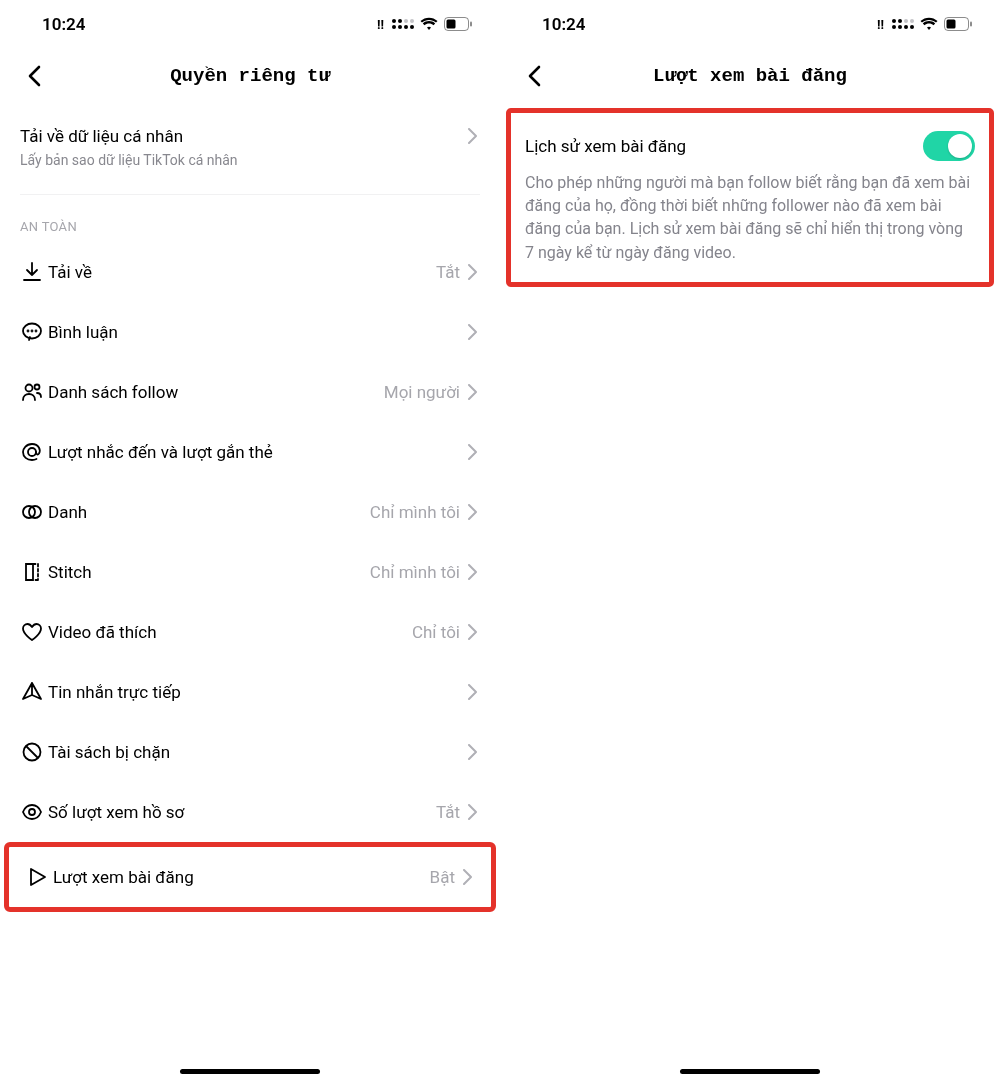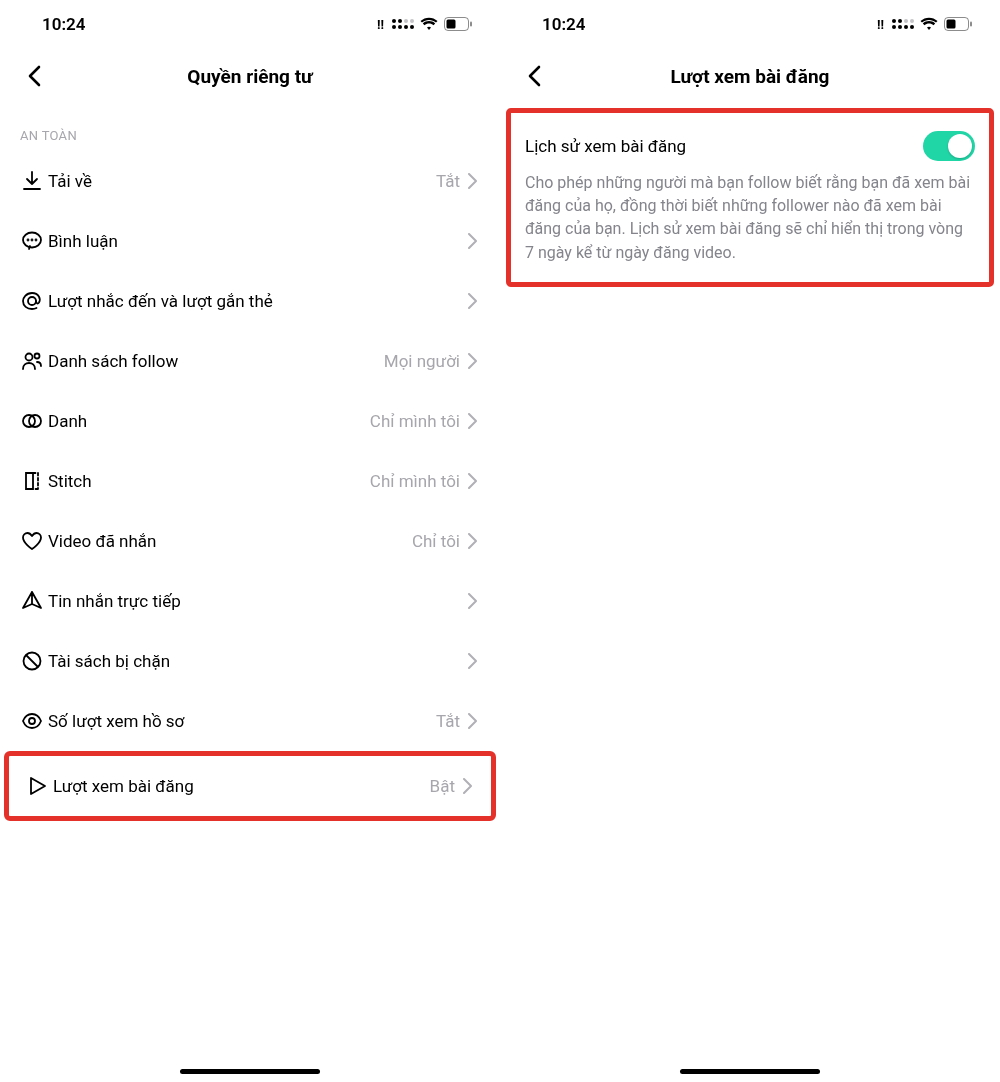--- a/index.html
+++ b/index.html
@@ -36,20 +36,21 @@
     position: relative;
     padding: 0 18px;
   }
   .nav-title {
     position: absolute;
     left: 0; right: 0;
     text-align: center;
     font-weight: 700;
     font-size: 19px;
     pointer-events: none;
+    font-family: Liberation Mono, monospace;
   }
   .back-btn {
     width: 32px; height: 32px;
     display: flex; align-items: center; justify-content: center;
     cursor: pointer;
     z-index: 1;
   }
   .section {
     padding: 0 20px;
   }
@@ -192,20 +193,34 @@
 
   <div class="nav-header">
     <div class="back-btn">
       <svg width="14" height="22" viewBox="0 0 14 22">
           <path d="M12 2 L3 11 L12 20" stroke="#000" stroke-width="2.6" fill="none" stroke-linecap="round" stroke-linejoin="round"></path>
         </svg>
     </div>
     <div class="nav-title">Quyền riêng tư</div>
   </div>
 
+  <div class="section">
+    <div class="data-row">
+      <div class="row-title">
+        <span>Tải về dữ liệu cá nhân</span>
+        <span class="chevron">
+          <svg width="9" height="16" viewBox="0 0 9 16">
+              <path d="M1 1 L8 8 L1 15" stroke="#b0b0b6" stroke-width="2" fill="none" stroke-linecap="round" stroke-linejoin="round"></path>
+            </svg>
+        </span>
+      </div>
+      <div class="row-sub">Lấy bản sao dữ liệu TikTok cá nhân</div>
+    </div>
+    <div class="divider"></div>
+  </div>
 
   <div class="section-label">AN TOÀN</div>
 
   <div class="list-item">
     <span class="icon">
       <svg width="22" height="22" viewBox="0 0 22 22" stroke="#000" stroke-width="1.8" fill="none" stroke-linecap="round" stroke-linejoin="round">
           <path d="M11 2 V14 M6 9 L11 14 L16 9 M3 19 H19"></path>
         </svg>
     </span>
     <span class="label">Tải về</span>
@@ -232,53 +247,53 @@
     <span class="chevron">
         <svg width="9" height="16" viewBox="0 0 9 16">
           <path d="M1 1 L8 8 L1 15" stroke="#b0b0b6" stroke-width="2" fill="none" stroke-linecap="round" stroke-linejoin="round"></path>
         </svg>
       </span>
   </div>
 
   <div class="list-item">
     <span class="icon">
       <svg width="22" height="22" viewBox="0 0 22 22" stroke="#000" stroke-width="1.8" fill="none" stroke-linecap="round">
-          <circle cx="11" cy="11" r="4"></circle>
-          <path d="M15 11 C15 14 17 14 18 12.5 C20 9 18 3 11 3 C5 3 2 8 2 11 C2 16 6 19 11 19 C13 19 14.5 18.5 15.5 18"></path>
-        </svg>
-    </span>
-    <span class="label">Lượt nhắc đến và lượt gắn thẻ</span>
-    <span class="value"></span>
-    <span class="chevron">
-        <svg width="9" height="16" viewBox="0 0 9 16">
-          <path d="M1 1 L8 8 L1 15" stroke="#b0b0b6" stroke-width="2" fill="none" stroke-linecap="round" stroke-linejoin="round"></path>
-        </svg>
-      </span>
-  </div>
-
-  <div class="list-item">
-    <span class="icon">
-      <svg width="22" height="22" viewBox="0 0 22 22" stroke="#000" stroke-width="1.8" fill="none" stroke-linecap="round">
           <circle cx="8" cy="7" r="3.5"></circle>
           <path d="M2 19 C2 15 5 13 8 13 C11 13 14 15 14 19"></path>
           <circle cx="16" cy="6" r="2.5"></circle>
           <path d="M20 16 C20 13 18 12 16 12"></path>
         </svg>
     </span>
     <span class="label">Danh sách follow</span>
     <span class="value">Mọi người</span>
     <span class="chevron">
         <svg width="9" height="16" viewBox="0 0 9 16">
           <path d="M1 1 L8 8 L1 15" stroke="#b0b0b6" stroke-width="2" fill="none" stroke-linecap="round" stroke-linejoin="round"></path>
         </svg>
       </span>
   </div>
 
   <div class="list-item">
     <span class="icon">
+      <svg width="22" height="22" viewBox="0 0 22 22" stroke="#000" stroke-width="1.8" fill="none" stroke-linecap="round">
+          <circle cx="11" cy="11" r="4"></circle>
+          <path d="M15 11 C15 14 17 14 18 12.5 C20 9 18 3 11 3 C5 3 2 8 2 11 C2 16 6 19 11 19 C13 19 14.5 18.5 15.5 18"></path>
+        </svg>
+    </span>
+    <span class="label">Lượt nhắc đến và lượt gắn thẻ</span>
+    <span class="value"></span>
+    <span class="chevron">
+        <svg width="9" height="16" viewBox="0 0 9 16">
+          <path d="M1 1 L8 8 L1 15" stroke="#b0b0b6" stroke-width="2" fill="none" stroke-linecap="round" stroke-linejoin="round"></path>
+        </svg>
+      </span>
+  </div>
+
+  <div class="list-item">
+    <span class="icon">
       <svg width="22" height="22" viewBox="0 0 22 22" stroke="#000" stroke-width="1.8" fill="none">
           <circle cx="8" cy="11" r="6"></circle>
           <circle cx="14" cy="11" r="6"></circle>
         </svg>
     </span>
     <span class="label">Danh</span>
     <span class="value">Chỉ mình tôi</span>
     <span class="chevron">
         <svg width="9" height="16" viewBox="0 0 9 16">
           <path d="M1 1 L8 8 L1 15" stroke="#b0b0b6" stroke-width="2" fill="none" stroke-linecap="round" stroke-linejoin="round"></path>
@@ -301,21 +316,21 @@
         </svg>
       </span>
   </div>
 
   <div class="list-item">
     <span class="icon">
       <svg width="22" height="22" viewBox="0 0 22 22" stroke="#000" stroke-width="1.8" fill="none" stroke-linejoin="round">
           <path d="M11 19 C11 19 2 13 2 7.5 C2 5 4 3 6.5 3 C8.5 3 10 4.5 11 6 C12 4.5 13.5 3 15.5 3 C18 3 20 5 20 7.5 C20 13 11 19 11 19 Z"></path>
         </svg>
     </span>
-    <span class="label">Video đã nhắn</span>
+    <span class="label">Video đã thích</span>
     <span class="value">Chỉ tôi</span>
     <span class="chevron">
         <svg width="9" height="16" viewBox="0 0 9 16">
           <path d="M1 1 L8 8 L1 15" stroke="#b0b0b6" stroke-width="2" fill="none" stroke-linecap="round" stroke-linejoin="round"></path>
         </svg>
       </span>
   </div>
 
   <div class="list-item">
     <span class="icon">

